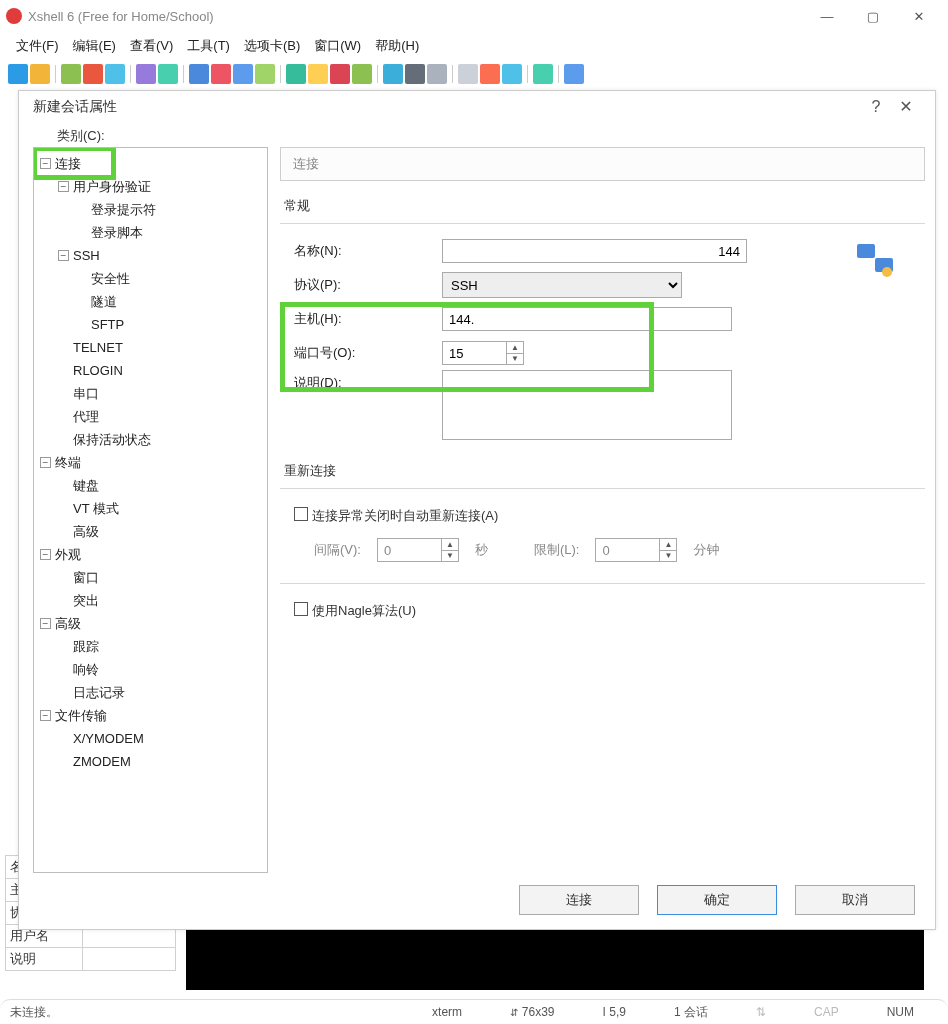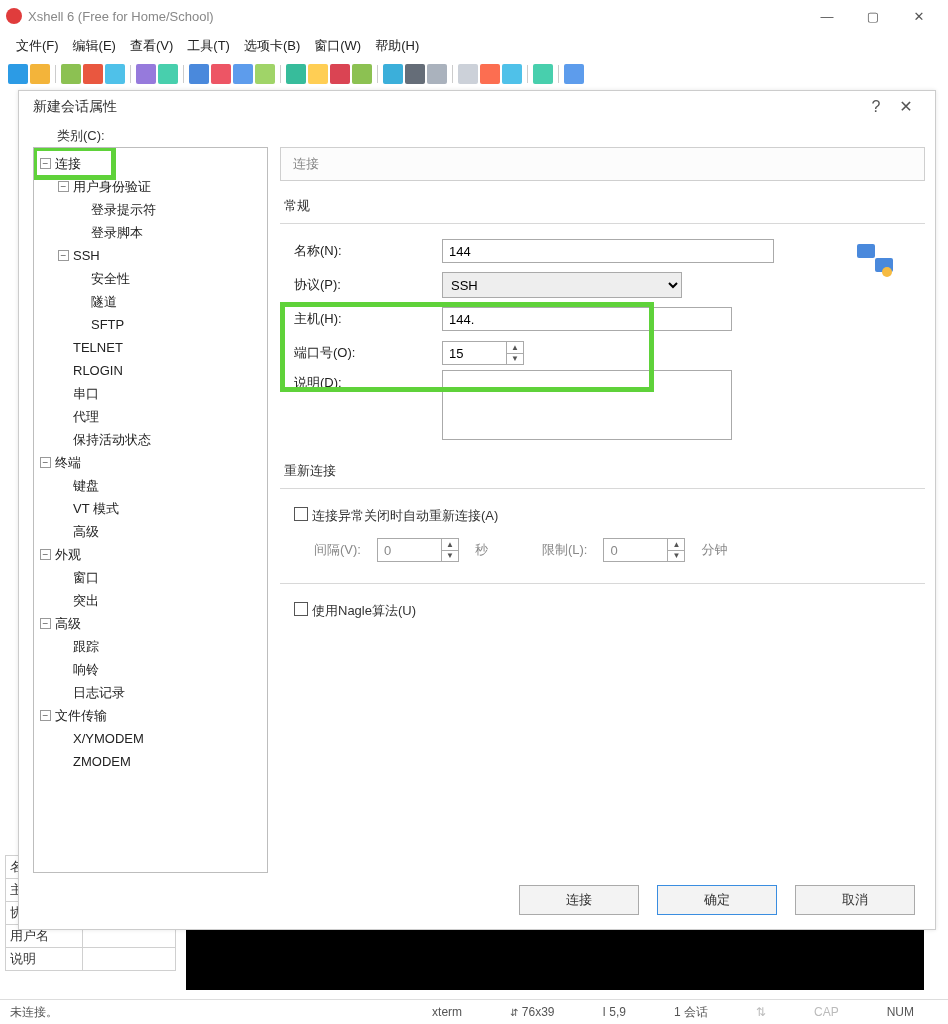--- a/index.html
+++ b/index.html
@@ -79,21 +79,21 @@
 
 .bg-table { position: absolute; left: 6px; top: 856px; width: 170px; font-size: 13px; }
 .bg-table .r { display: flex; height: 23px; }
 .bg-table .r div:first-child { width: 78px; border: 1px solid #d0d0d0; padding: 2px 4px; margin: -1px 0 0 -1px; }
 .bg-table .r div:last-child { flex: 1; border: 1px solid #d0d0d0; padding: 2px 4px; margin: -1px 0 0 -1px; }
 
 
 .term { position: absolute; left: 186px; top: 930px; right: 24px; height: 60px; background: #000; }
 
 
-.statusbar { position: absolute; left: 0; right: 0; bottom: 0; height: 25px; border-top: 1px solid #ddd; display: flex; align-items: center; padding: 12px 10px; font-size: 12px; color: #555; }
+.statusbar { position: absolute; left: 0; right: 0; bottom: 0; height: 25px; border-top: 1px solid #ddd; display: flex; align-items: center; padding: 12px 10px; font-size: 12px; color: #555; border-radius: 10px; }
 .statusbar .sbspacer { flex: 1; }
 .statusbar .sitem { margin: 0 24px; }
 </style>
 </head>
 <body>
 
 <div class="titlebar">
   <div class="app-icon"></div>
   <span>Xshell 6 (Free for Home/School)</span>
   <div class="spacer"></div>
@@ -248,21 +248,21 @@
             <div class="hl-green hl-hostport"></div>
             <div class="net-icon">
               <svg viewBox="0 0 40 36">
                   <rect x="2" y="2" width="18" height="14" rx="2" fill="#4a89dc"></rect>
                   <rect x="20" y="16" width="18" height="14" rx="2" fill="#4a89dc"></rect>
                   <circle cx="32" cy="30" r="5" fill="#f6bb42"></circle>
                 </svg>
             </div>
             <div class="row">
               <div class="lbl">名称(N):</div>
-              <input type="text" style="width: 332px;" value="144">
+              <input type="text" style="width: 305px; text-align: right;" value="144">
             </div>
             <div class="row">
               <div class="lbl">协议(P):</div>
               <select style="width:240px"><option>SSH</option></select>
             </div>
             <div class="row">
               <div class="lbl">主机(H):</div>
               <input type="text" style="width: 290px;" value="144.">
             </div>
             <div class="row">
@@ -294,21 +294,21 @@
             <div class="row" style="padding-left:20px; gap:16px; color:#888;">
               <span>间隔(V):</span>
               <div class="spin">
                 <input type="text" style="color: rgb(136, 136, 136);" value="0">
                 <div class="arrows">
                     <div>▲</div>
                     <div>▼</div>
                   </div>
               </div>
               <span>秒</span>
-              <span style="margin-left:38px">限制(L):</span>
+              <span style="margin-left:30px">限制(L):</span>
               <div class="spin">
                 <input type="text" style="color: rgb(136, 136, 136);" value="0">
                 <div class="arrows">
                     <div>▲</div>
                     <div>▼</div>
                   </div>
               </div>
               <span>分钟</span>
             </div>
           </div>

